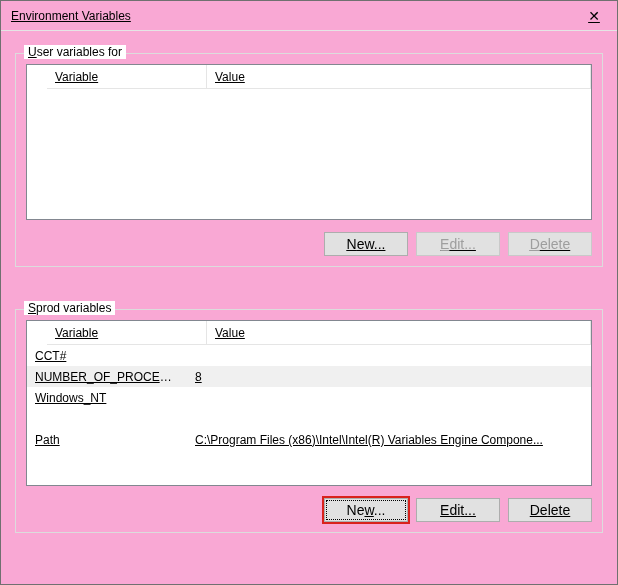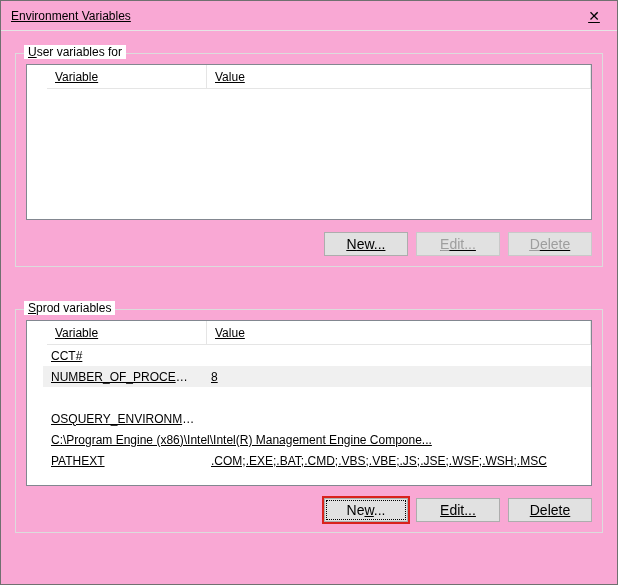--- a/index.html
+++ b/index.html
@@ -77,21 +77,20 @@
   }
   .lv-header .col {
     padding: 0 8px;
     border-right: 1px solid #e5e5e5;
     height: 100%;
     display: flex;
     align-items: center;
   }
   .lv-body {
     overflow-y: scroll;
-    margin-left: 16px;
   }
   .lv-user .lv-body { height: 130px; }
   .lv-sys  .lv-body { height: 140px; }
   .col-var { width: 160px; flex: 0 0 160px; }
   .col-val { flex: 1; }
   .row {
     display: flex;
     height: 21px;
     align-items: center;
   }
@@ -189,30 +188,27 @@
         <div class="lv-body" id="sys-rows">
             <div class="row">
               <div class="cell col-var">CCT#</div>
               <div class="cell col-val"></div>
             </div>
             <div class="row selected">
               <div class="cell col-var">NUMBER_OF_PROCESSORS</div>
               <div class="cell col-val">8</div>
             </div>
             <div class="row">
-            </div>
-            <div class="row">
-              <div class="cell col-var">OSQUERY_ENVIRONMENT</div>
-            </div>
-            <div class="row">
-              <div class="cell col-val">C:\Program Engine (x86)\Intel\Intel(R) Management Engine Compone...</div>
-            </div>
-            <div class="row">
-              <div class="cell col-var">PATHEXT</div>
-              <div class="cell col-val">.COM;.EXE;.BAT;.CMD;.VBS;.VBE;.JS;.JSE;.WSF;.WSH;.MSC</div>
+              <div class="cell col-val">Windows_NT</div>
+            </div>
+            <div class="row">
+            </div>
+            <div class="row">
+              <div class="cell col-var">Path</div>
+              <div class="cell col-val">C:\Program Files (x86)\Intel\Intel(R) Variables Engine Compone...</div>
             </div>
           </div>
       </div>
 
       <div class="button-row">
         <span class="highlight-red" style="display:inline-block;">
           <button class="win focus-ring"><span>Ne</span><span class="ul">w</span><span>...</span></button>
         </span>
         <button class="win"><span>Ed</span><span class="ul">i</span><span>t...</span></button>
         <button class="win"><span>De</span><span class="ul">l</span><span>ete</span></button>

